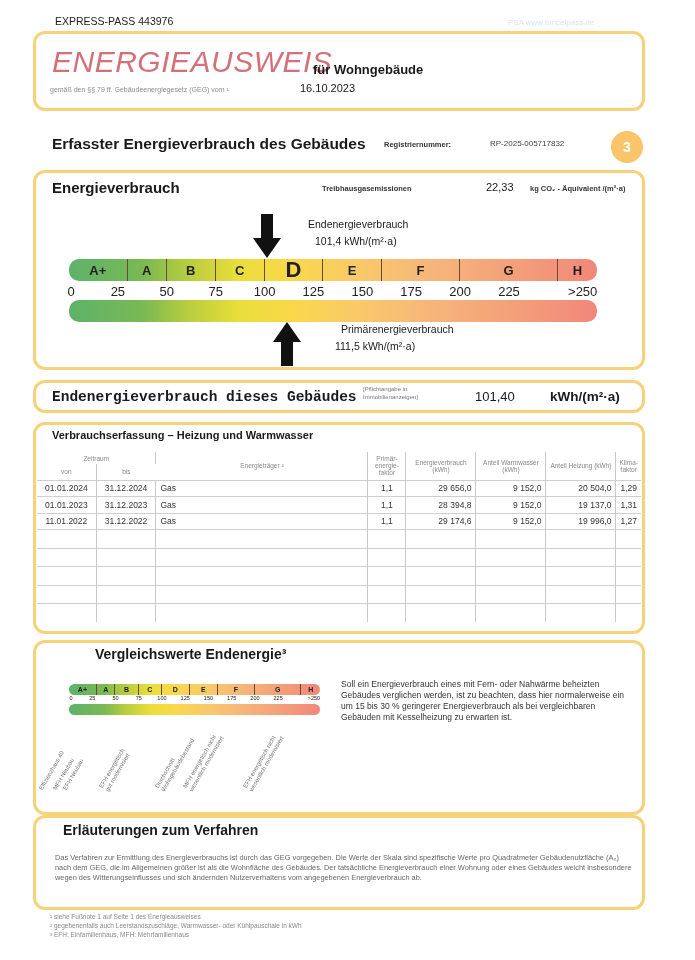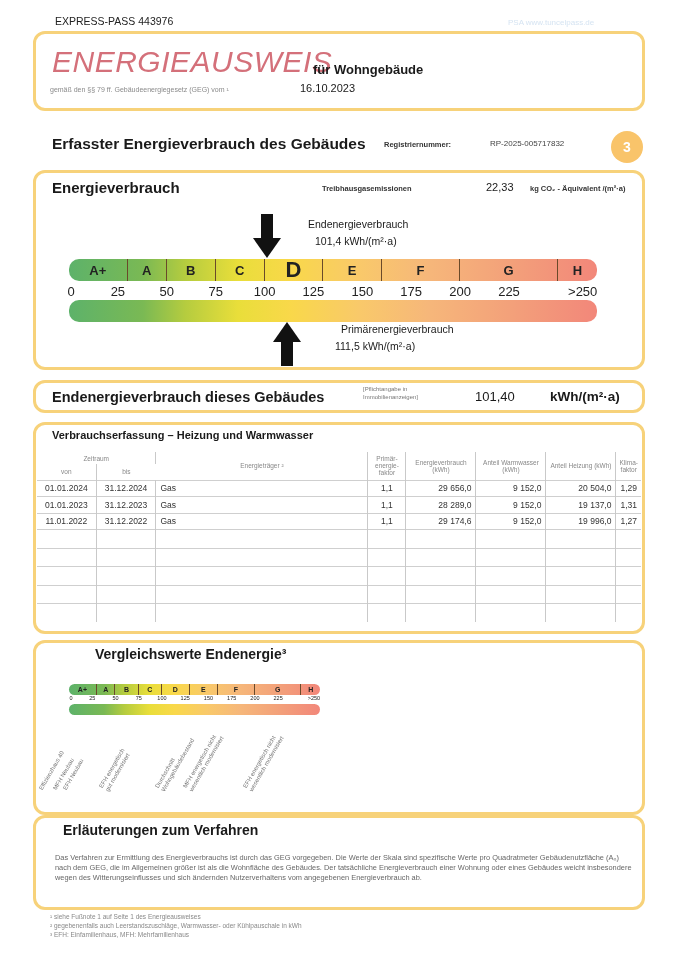--- a/index.html
+++ b/index.html
@@ -34,21 +34,21 @@
   .seg { position: absolute; top: 0; height: 100%; display: flex; align-items: center; justify-content: center; font-weight: bold; color: #222; border-right: 1px solid #6a4a2a; }
   .seg:last-child { border-right: none; }
   .tick { position: absolute; transform: translateX(-50%); color: #222; }
 
   #end-label { left: 308px; top: 218px; font-size: 10.5px; }
   #end-val { left: 315px; top: 235px; font-size: 10.5px; }
   #pri-label { left: 328px; top: 323px; font-size: 10.5px; padding-left: 13px; }
   #pri-val { left: 335px; top: 340px; font-size: 10.5px; }
 
   #ee-box { left: 33px; top: 380px; width: 612px; height: 33px; }
-  #ee-title { left: 52px; top: 389px; font-size: 14.5px; font-weight: bold; }
+  #ee-title { left: 52px; top: 389px; font-size: 14.5px; font-weight: bold; font-family: Liberation Mono, monospace; }
   #ee-note { left: 363px; top: 386px; font-size: 6px; color: #777; line-height: 7.5px; width: 90px; }
   #ee-val { left: 475px; top: 389px; font-size: 13px; }
   #ee-unit { left: 550px; top: 389px; font-size: 13.5px; font-weight: bold; }
 
   #vb-box { left: 33px; top: 422px; width: 612px; height: 212px; }
   #vb-title { left: 52px; top: 429px; font-size: 11px; font-weight: bold; }
   table#vb-table { position: absolute; left: 37px; top: 452px; width: 604px; border-collapse: collapse; font-size: 8.5px; color: #333; }
   #vb-table th { font-weight: normal; font-size: 6.5px; color: #888; line-height: 7px; border-right: 1px solid #c9c9c9; vertical-align: middle; }
   #vb-table td { height: 16.5px; border-right: 1px solid #c9c9c9; border-top: 1px solid #cfcfcf; padding: 0 4px; white-space: nowrap; }
   #vb-table th:last-child, #vb-table td:last-child { border-right: none; }
@@ -163,21 +163,21 @@
         <td class="r">29 656,0</td>
         <td class="r">9 152,0</td>
         <td class="r">20 504,0</td>
         <td class="r">1,29</td>
       </tr>
       <tr>
         <td class="c">01.01.2023</td>
         <td class="c">31.12.2023</td>
         <td>Gas</td>
         <td class="c">1,1</td>
-        <td class="r">28 289,0</td>
+        <td class="r">28 394,8</td>
         <td class="r">9 152,0</td>
         <td class="r">19 137,0</td>
         <td class="r">1,31</td>
       </tr>
       <tr>
         <td class="c">11.01.2022</td>
         <td class="c">31.12.2022</td>
         <td>Gas</td>
         <td class="c">1,1</td>
         <td class="r">29 174,6</td>
@@ -286,20 +286,21 @@
     <div class="rot" style="left: 181.741px; top: 786px;">
       <div>MFH energetisch nicht</div>
       <div>wesentlich modernisiert</div>
     </div>
     <div class="rot" style="left: 242.167px; top: 786px;">
       <div>EFH energetisch nicht</div>
       <div>wesentlich modernisiert</div>
     </div>
   </div>
 <div id="vg-text" class="abs">
+  <p>Soll ein Energieverbrauch eines mit Fern- oder Nahwärme beheizten Gebäudes verglichen werden, ist zu beachten, dass hier normalerweise ein um 15 bis 30 % geringerer Energieverbrauch als bei vergleichbaren Gebäuden mit Kesselheizung zu erwarten ist.</p>
 </div>
 
 <div id="er-box" class="box"></div>
 <div id="er-title" class="abs">Erläuterungen zum Verfahren</div>
 <div id="er-text" class="abs">Das Verfahren zur Ermittlung des Energieverbrauchs ist durch das GEG vorgegeben. Die Werte der Skala sind spezifische Werte pro Quadratmeter Gebäudenutzfläche (Aₙ) nach dem GEG, die im Allgemeinen größer ist als die Wohnfläche des Gebäudes. Der tatsächliche Energieverbrauch einer Wohnung oder eines Gebäudes weicht insbesondere wegen des Witterungseinflusses und sich ändernden Nutzerverhaltens vom angegebenen Energieverbrauch ab.</div>
 
 <div id="footnotes" class="abs">
   <div>¹ siehe Fußnote 1 auf Seite 1 des Energieausweises</div>
   <div>² gegebenenfalls auch Leerstandszuschläge, Warmwasser- oder Kühlpauschale in kWh</div>
   <div>³ EFH: Einfamilienhaus, MFH: Mehrfamilienhaus</div>

